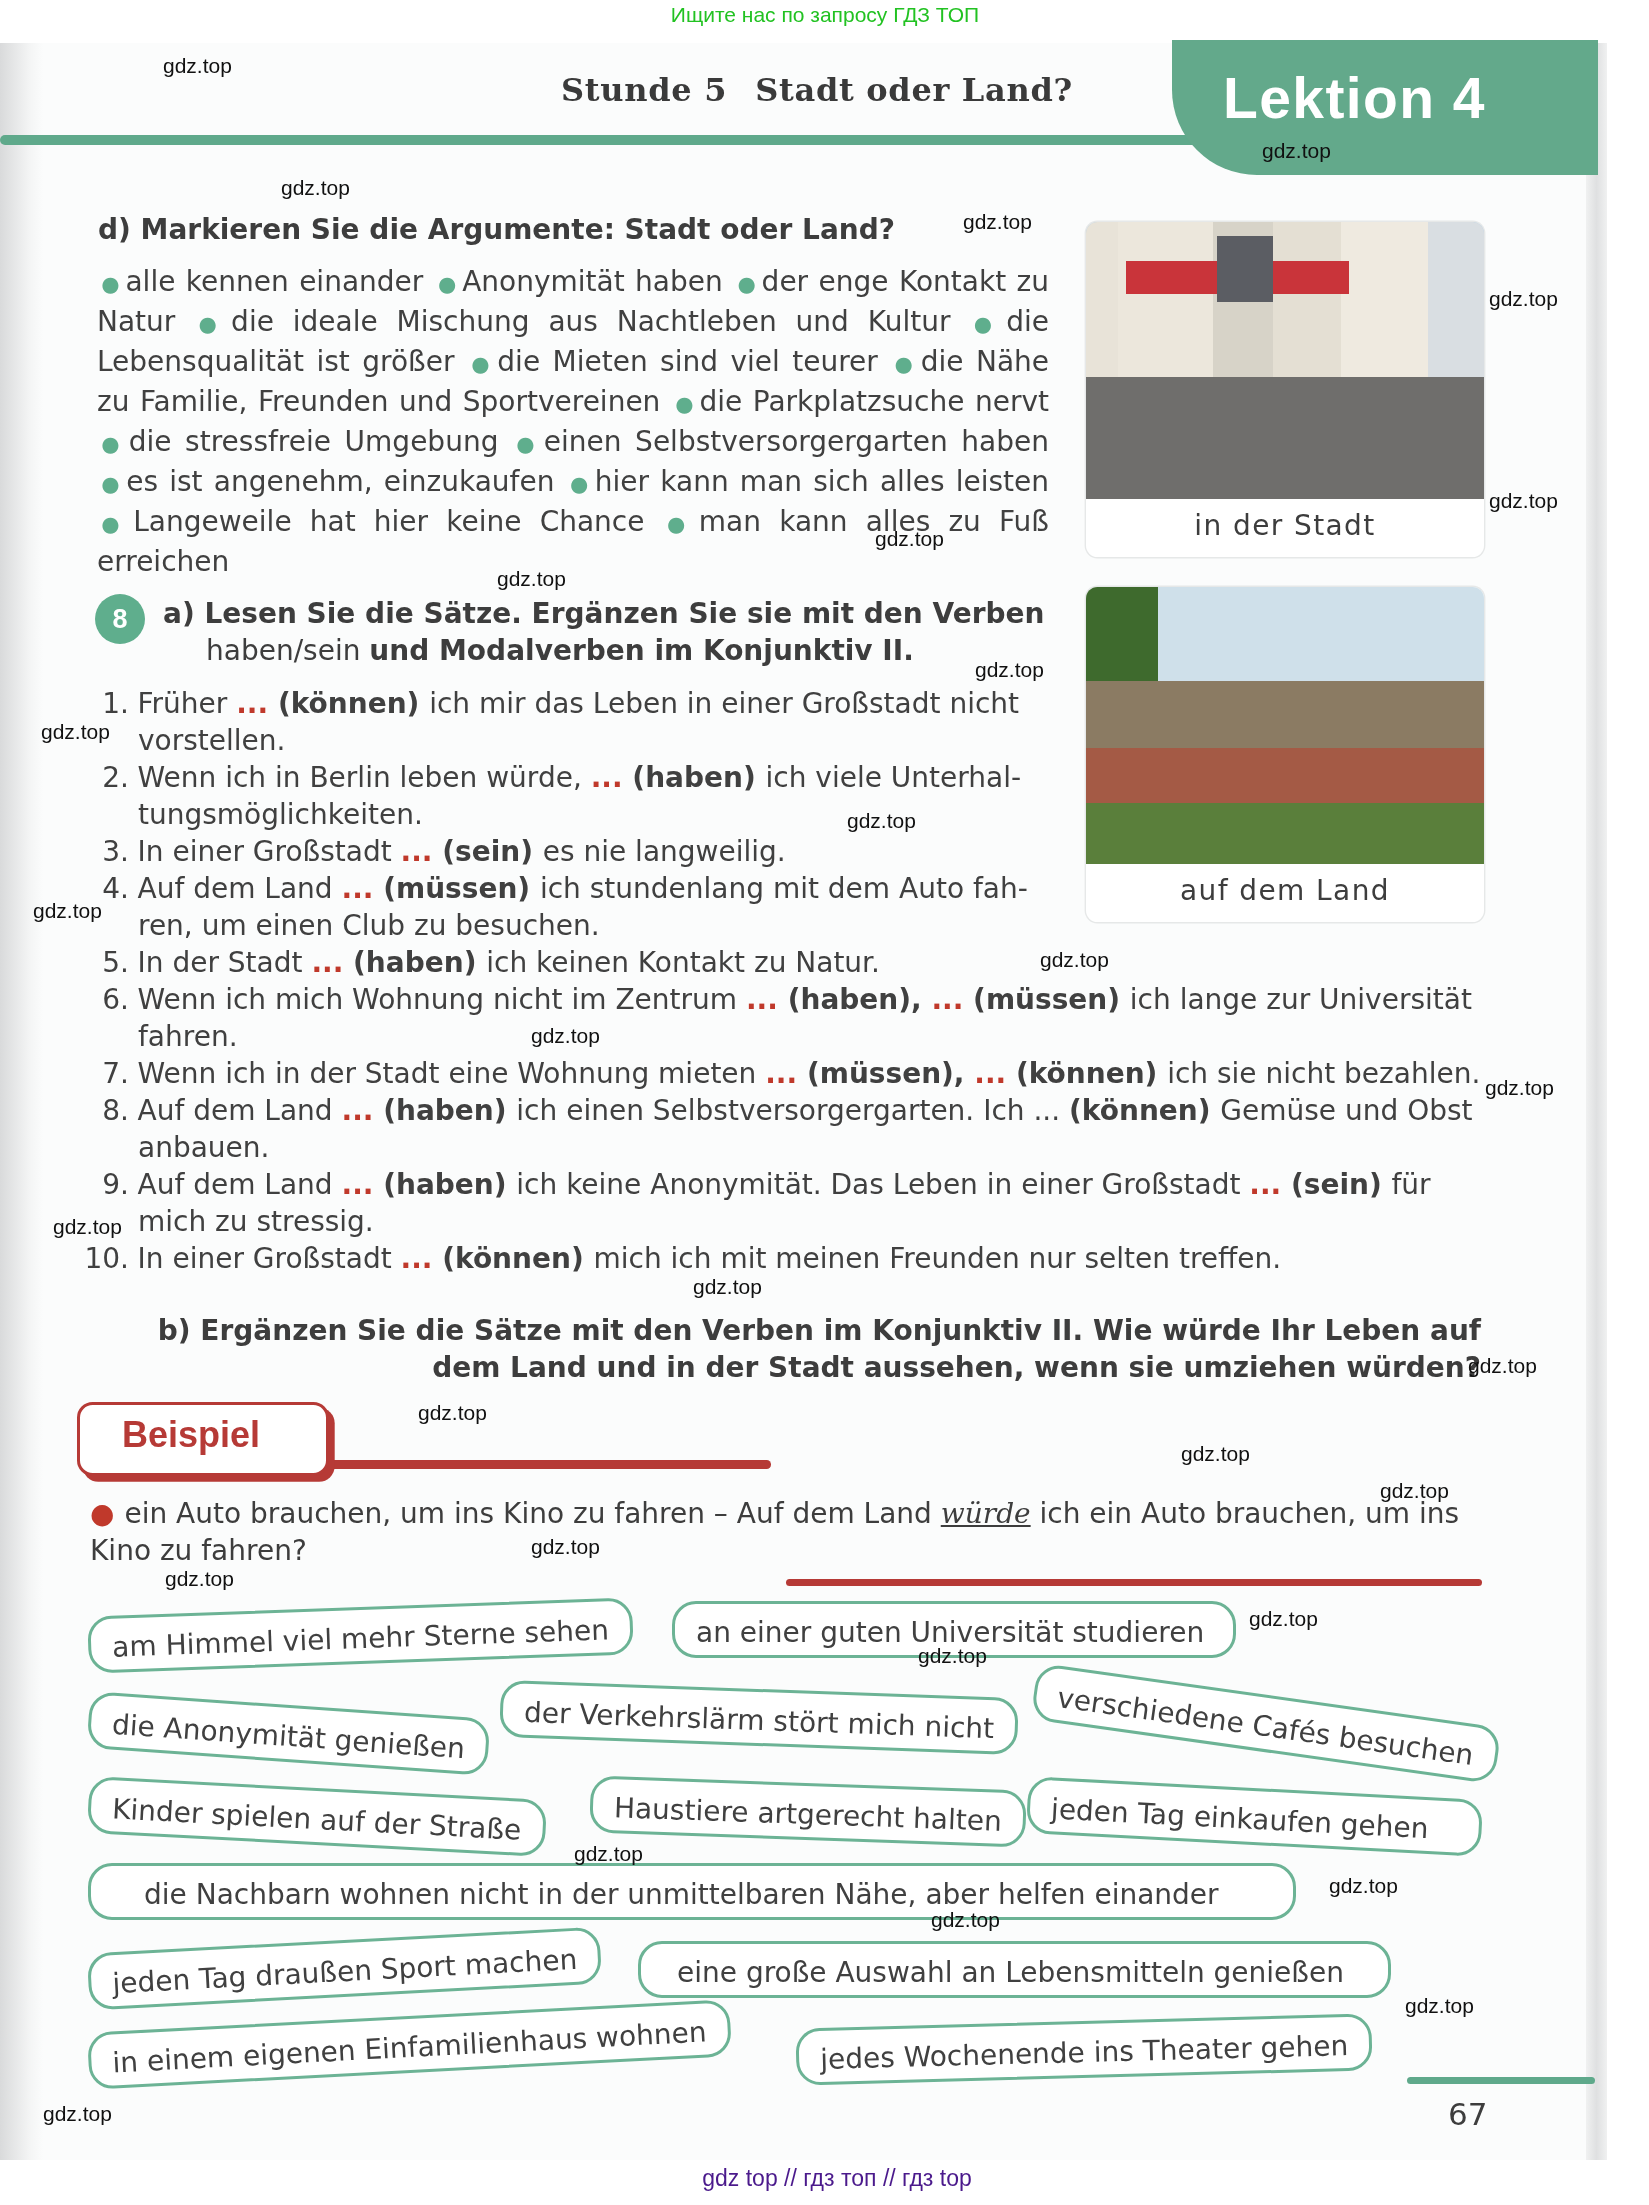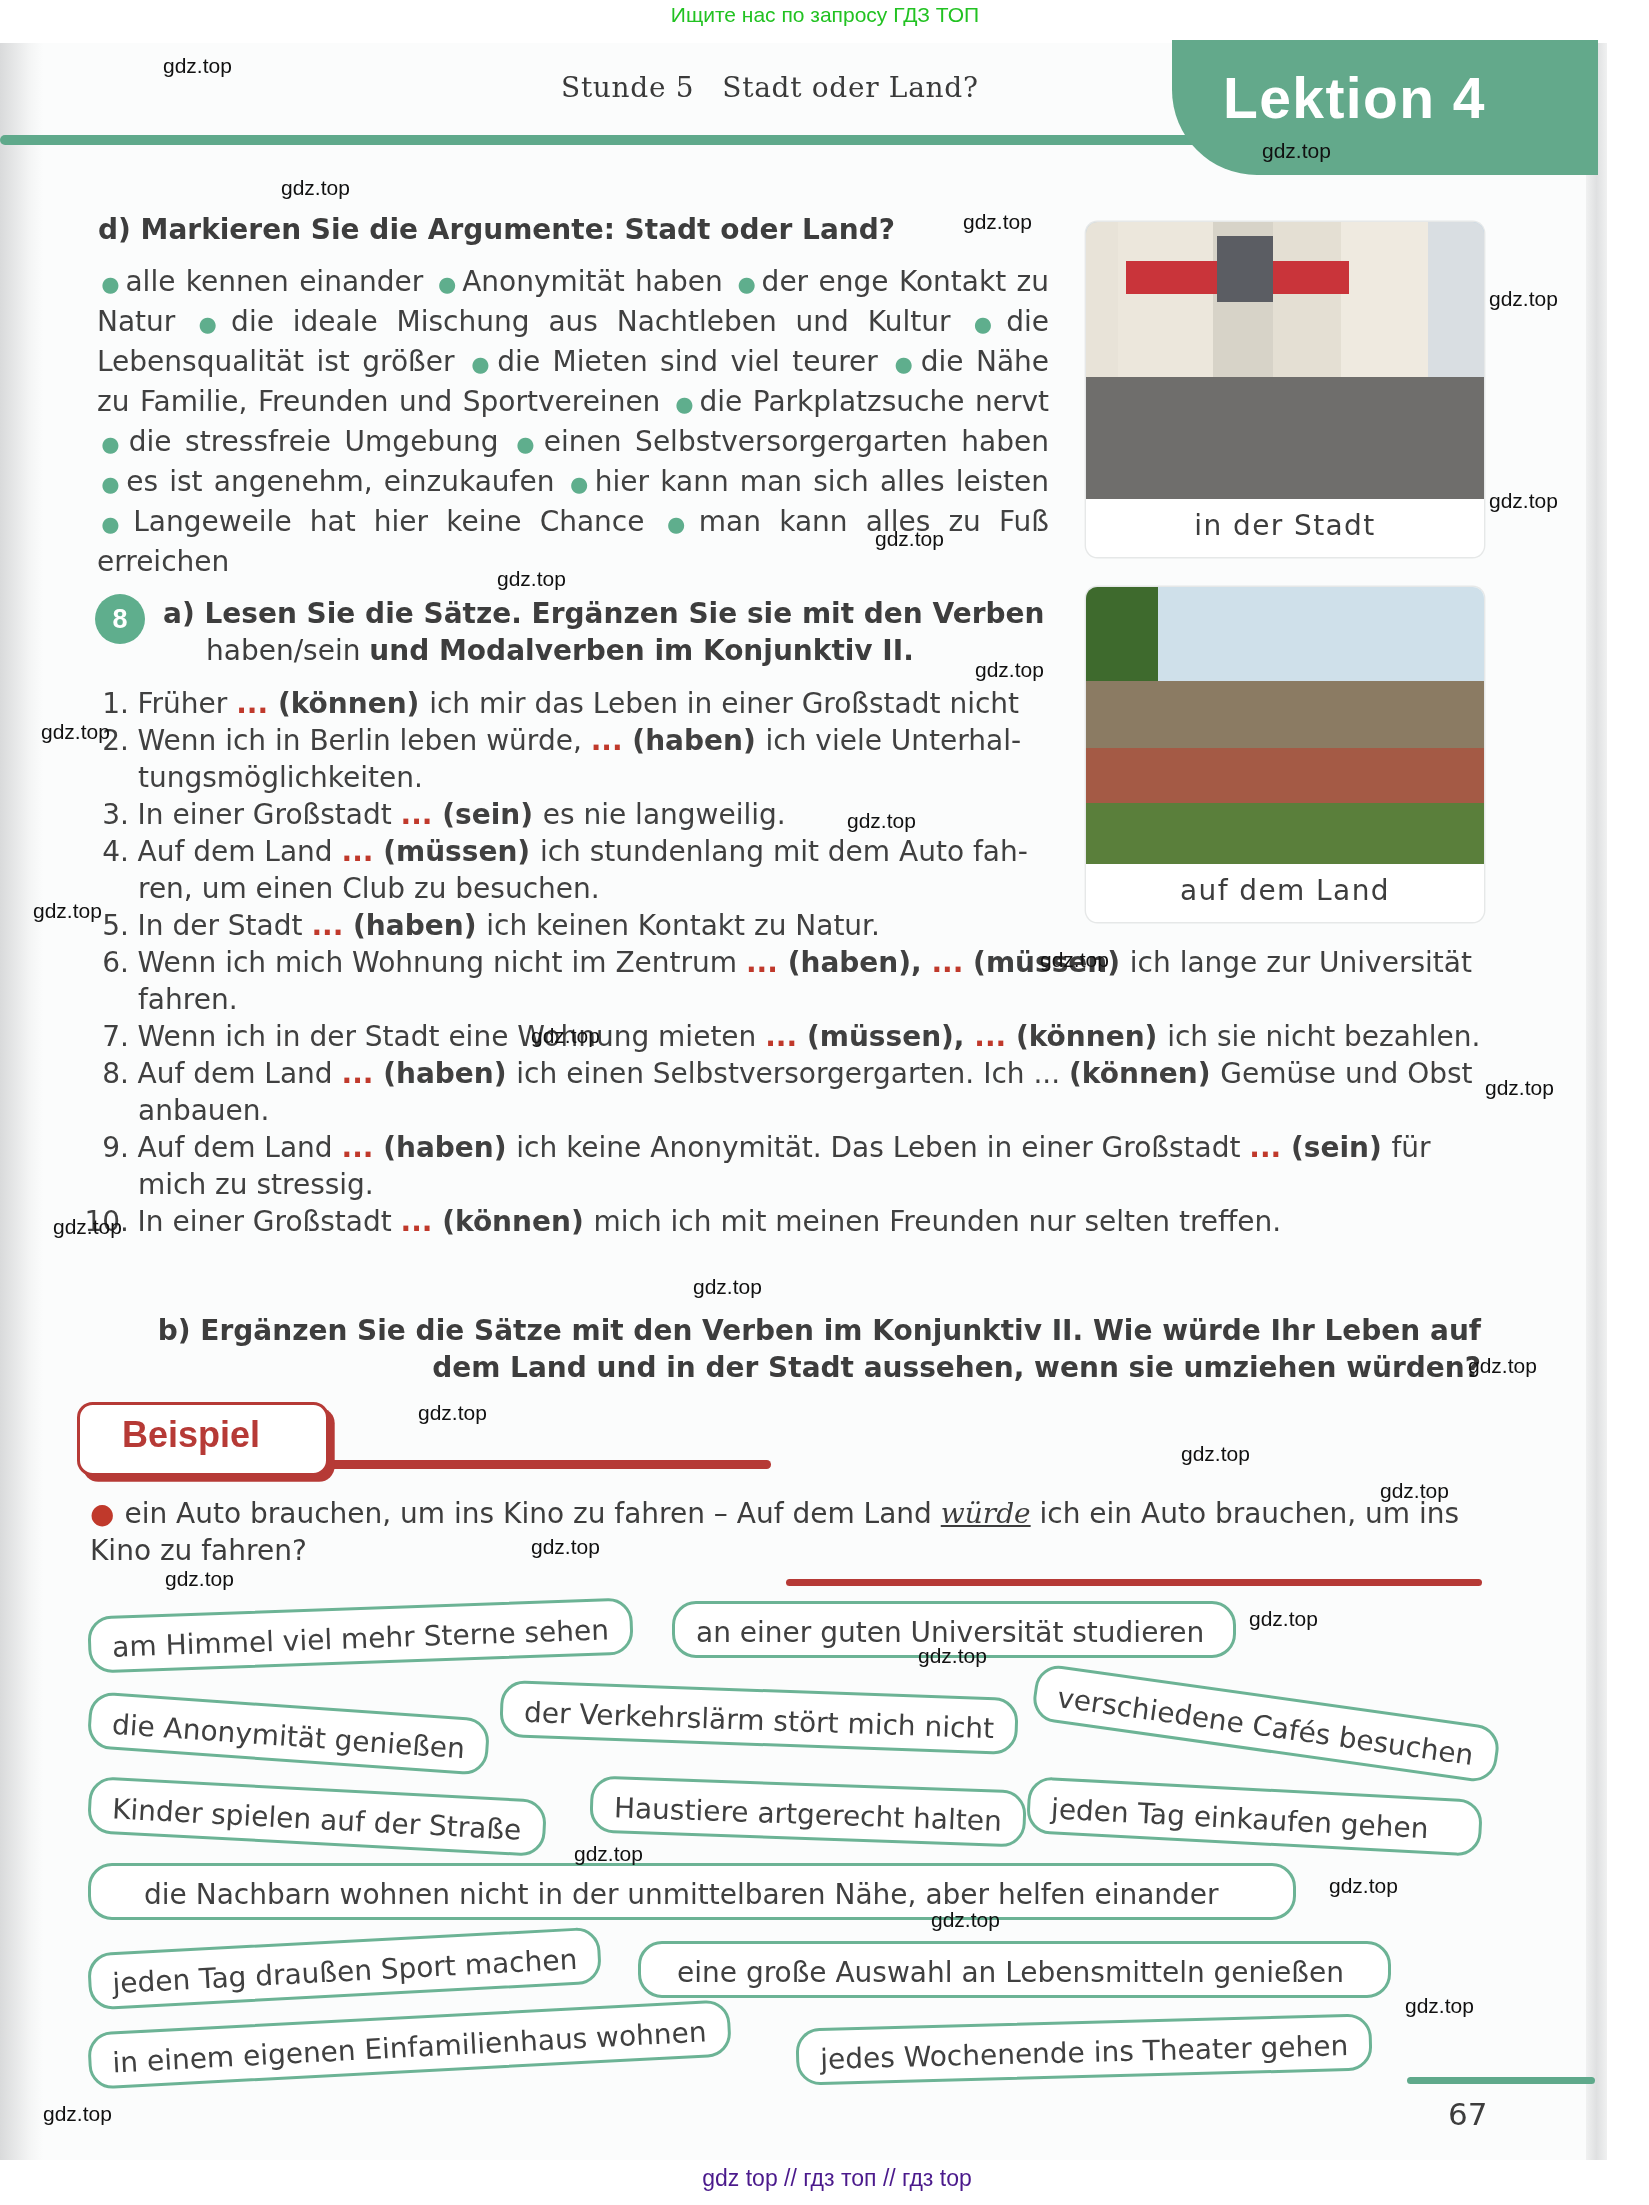--- a/index.html
+++ b/index.html
@@ -3,21 +3,21 @@
 <meta charset="utf-8">
 <style>
   html, body { margin:0; padding:0; }
   body { width:1650px; height:2205px; background:#ffffff; position:relative; overflow:hidden;
          font-family:"DejaVu Sans", sans-serif; color:#3d3d3d; }
   .abs { position:absolute; }
   .top-banner { left:0; top:2.8px; width:1650px; text-align:center; color:#22c222; font-size:21px; font-family:"Liberation Sans", sans-serif; }
   .page { left:0; top:43px; width:1606px; height:2117px; background:#fbfcfc; }
   .gutter-left { left:0; top:43px; width:43px; height:2117px; background:linear-gradient(90deg,#d9dadb,#f4f5f5 70%,#fbfcfc); }
   .gutter-right { left:1586px; top:43px; width:21px; height:2117px; background:linear-gradient(90deg,#f0f1f1,#dfe0e1,#f0f1f1); }
-  .header-title { left:561px; top:71px; font-family:"DejaVu Serif", serif; font-size:28px; color:#3a3a3a; letter-spacing:0.7px; }
+  .header-title { left:561px; top:71px; font-family:"DejaVu Serif", serif; font-size:32px; color:#3a3a3a; letter-spacing:0.7px;font-weight:bold; }
   .header-title span { margin-right:28px; }
   .header-rule { left:0; top:135px; width:1222px; height:10px; background:#5fa98b; border-radius:5px; }
   .lektion-tab { left:1172px; top:40px; width:426px; height:135px; background:#63a98b; border-radius:0 0 0 85px; }
   .lektion-text { left:1223px; top:65px; font-family:"Liberation Sans", sans-serif; font-weight:bold; font-size:57px; color:#ffffff; letter-spacing:1.4px; }
   .wm { font-family:"Liberation Sans", sans-serif; font-size:21px; color:#111; }
   .task-head { font-weight:bold; font-size:28px; color:#3d3d3d; font-family:"DejaVu Sans", sans-serif; }
   .para { left:97px; top:263px; width:952px; font-size:28px; line-height:37px; text-align:justify; color:#404040; }
   .dot { color:#5fae8d; font-size:21px; margin:0 4.3px; }
   .photo { border-radius:11.4px; background:#fff; box-shadow:0 0 0 1.4px #e6e8e8; overflow:hidden; }
   .photo .img { width:100%; height:277px; }
@@ -87,20 +87,21 @@
 
 <div class="abs num-badge">8</div>
 <div class="abs task8a">
   <b>a) Lesen Sie die Sätze. Ergänzen Sie sie mit den Verben</b><br>
   <span style="margin-left:43px;" class="normal">haben/sein</span>
   <b>und Modalverben im Konjunktiv II.</b>
 </div>
 
 <div class="abs" style="left:78px; top:685px; width:1414px;" id="items">
     <div class="item"><span class="n">1.</span><span>Früher </span><span class="gap">... </span><span class="verb">(können) </span><span>ich mir das Leben in einer Großstadt nicht</span></div>
+    <div class="item"><span class="cont">vorstellen.</span></div>
     <div class="item"><span class="n">2.</span><span>Wenn ich in Berlin leben würde, </span><span class="gap">... </span><span class="verb">(haben) </span><span>ich viele Unterhal-</span></div>
     <div class="item"><span class="cont">tungsmöglichkeiten.</span></div>
     <div class="item"><span class="n">3.</span><span>In einer Großstadt </span><span class="gap">... </span><span class="verb">(sein) </span><span>es nie langweilig.</span></div>
     <div class="item"><span class="n">4.</span><span>Auf dem Land </span><span class="gap">... </span><span class="verb">(müssen) </span><span>ich stundenlang mit dem Auto fah-</span></div>
     <div class="item"><span class="cont">ren, um einen Club zu besuchen.</span></div>
     <div class="item"><span class="n">5.</span><span>In der Stadt </span><span class="gap">... </span><span class="verb">(haben) </span><span>ich keinen Kontakt zu Natur.</span></div>
     <div class="item"><span class="n">6.</span><span>Wenn ich mich Wohnung nicht im Zentrum </span><span class="gap">... </span><span class="verb">(haben), </span><span class="gap">... </span><span class="verb">(müssen) </span><span>ich lange zur Universität</span></div>
     <div class="item"><span class="cont">fahren.</span></div>
     <div class="item"><span class="n">7.</span><span>Wenn ich in der Stadt eine Wohnung mieten </span><span class="gap">... </span><span class="verb">(müssen), </span><span class="gap">... </span><span class="verb">(können) </span><span>ich sie nicht bezahlen.</span></div>
     <div class="item"><span class="n">8.</span><span>Auf dem Land </span><span class="gap">... </span><span class="verb">(haben) </span><span>ich einen Selbstversorgergarten. Ich ... </span><span class="verb">(können) </span><span>Gemüse und Obst</span></div>

